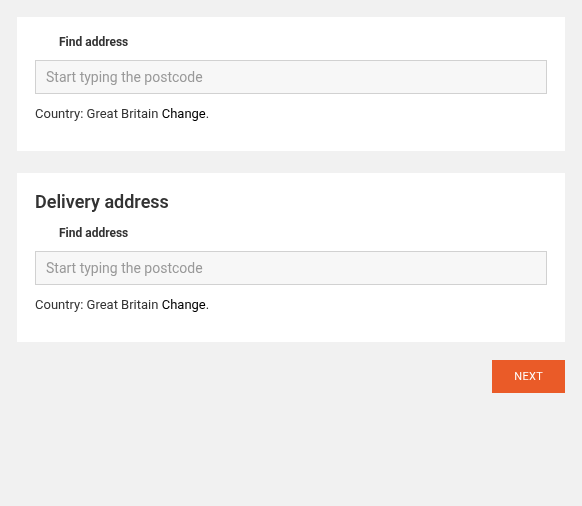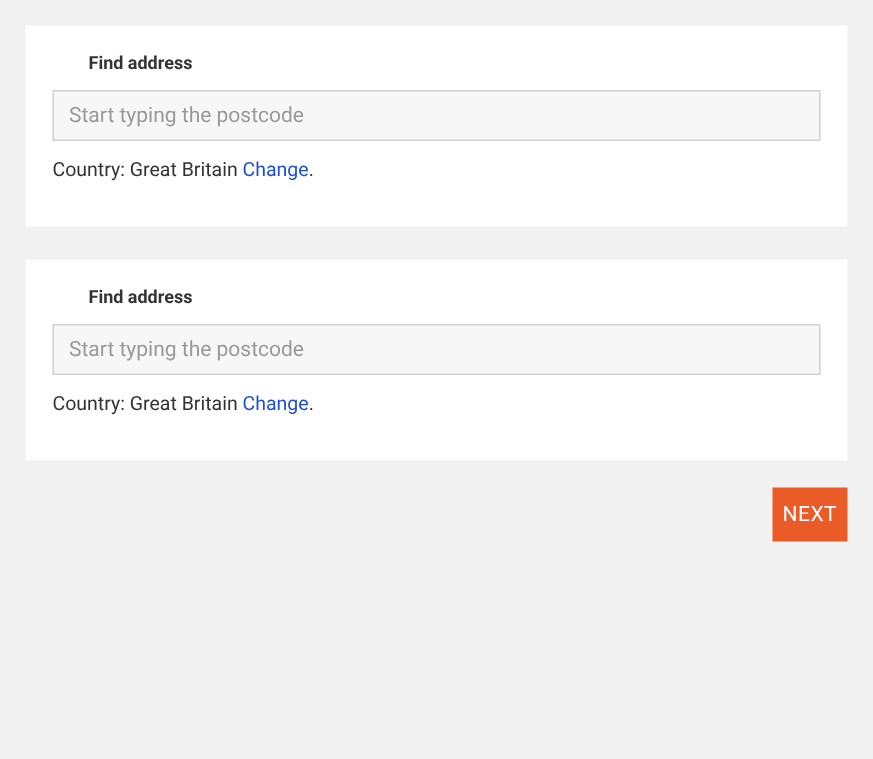--- a/index.html
+++ b/index.html
@@ -47,54 +47,55 @@
     .address-input::placeholder {
       color: #999;
     }
     .country-text {
       font-size: 13px;
       color: #333;
       margin-top: 12px;
       margin-bottom: 12px;
     }
     .change-link {
-      color: #1d4ed8;
+      color: #000000;
       text-decoration: none;
       cursor: pointer;
     }
     .actions {
       display: flex;
       justify-content: flex-end;
       margin-top: -4px;
     }
     .next-button {
       background-color: #ea5b28;
       color: #ffffff;
       border: none;
-      padding: 10px 7px;
-      font-size: 14px;
+      padding: 10px 22px;
+      font-size: 11px;
       font-weight: 400;
       cursor: pointer;
       letter-spacing: 0.3px;
       font-family: inherit;
     }
   </style>
 </head>
 <body>
 
 <div class="card">
   <div class="field-label">Find address</div>
   <input type="text" class="address-input" placeholder="Start typing the postcode" style="">
   <div class="country-text">
     <span>Country: </span><span>Great Britain</span>
     <a class="change-link">Change</a><span>.</span>
   </div>
 </div>
 
 <div class="card">
+  <h2 class="card-title">Delivery address</h2>
   <div class="field-label">Find address</div>
   <input type="text" class="address-input" placeholder="Start typing the postcode" style="">
   <div class="country-text">
     <span>Country: </span><span>Great Britain</span>
     <a class="change-link">Change</a><span>.</span>
   </div>
 </div>
 
 <div class="actions">
   <button class="next-button">NEXT</button>

